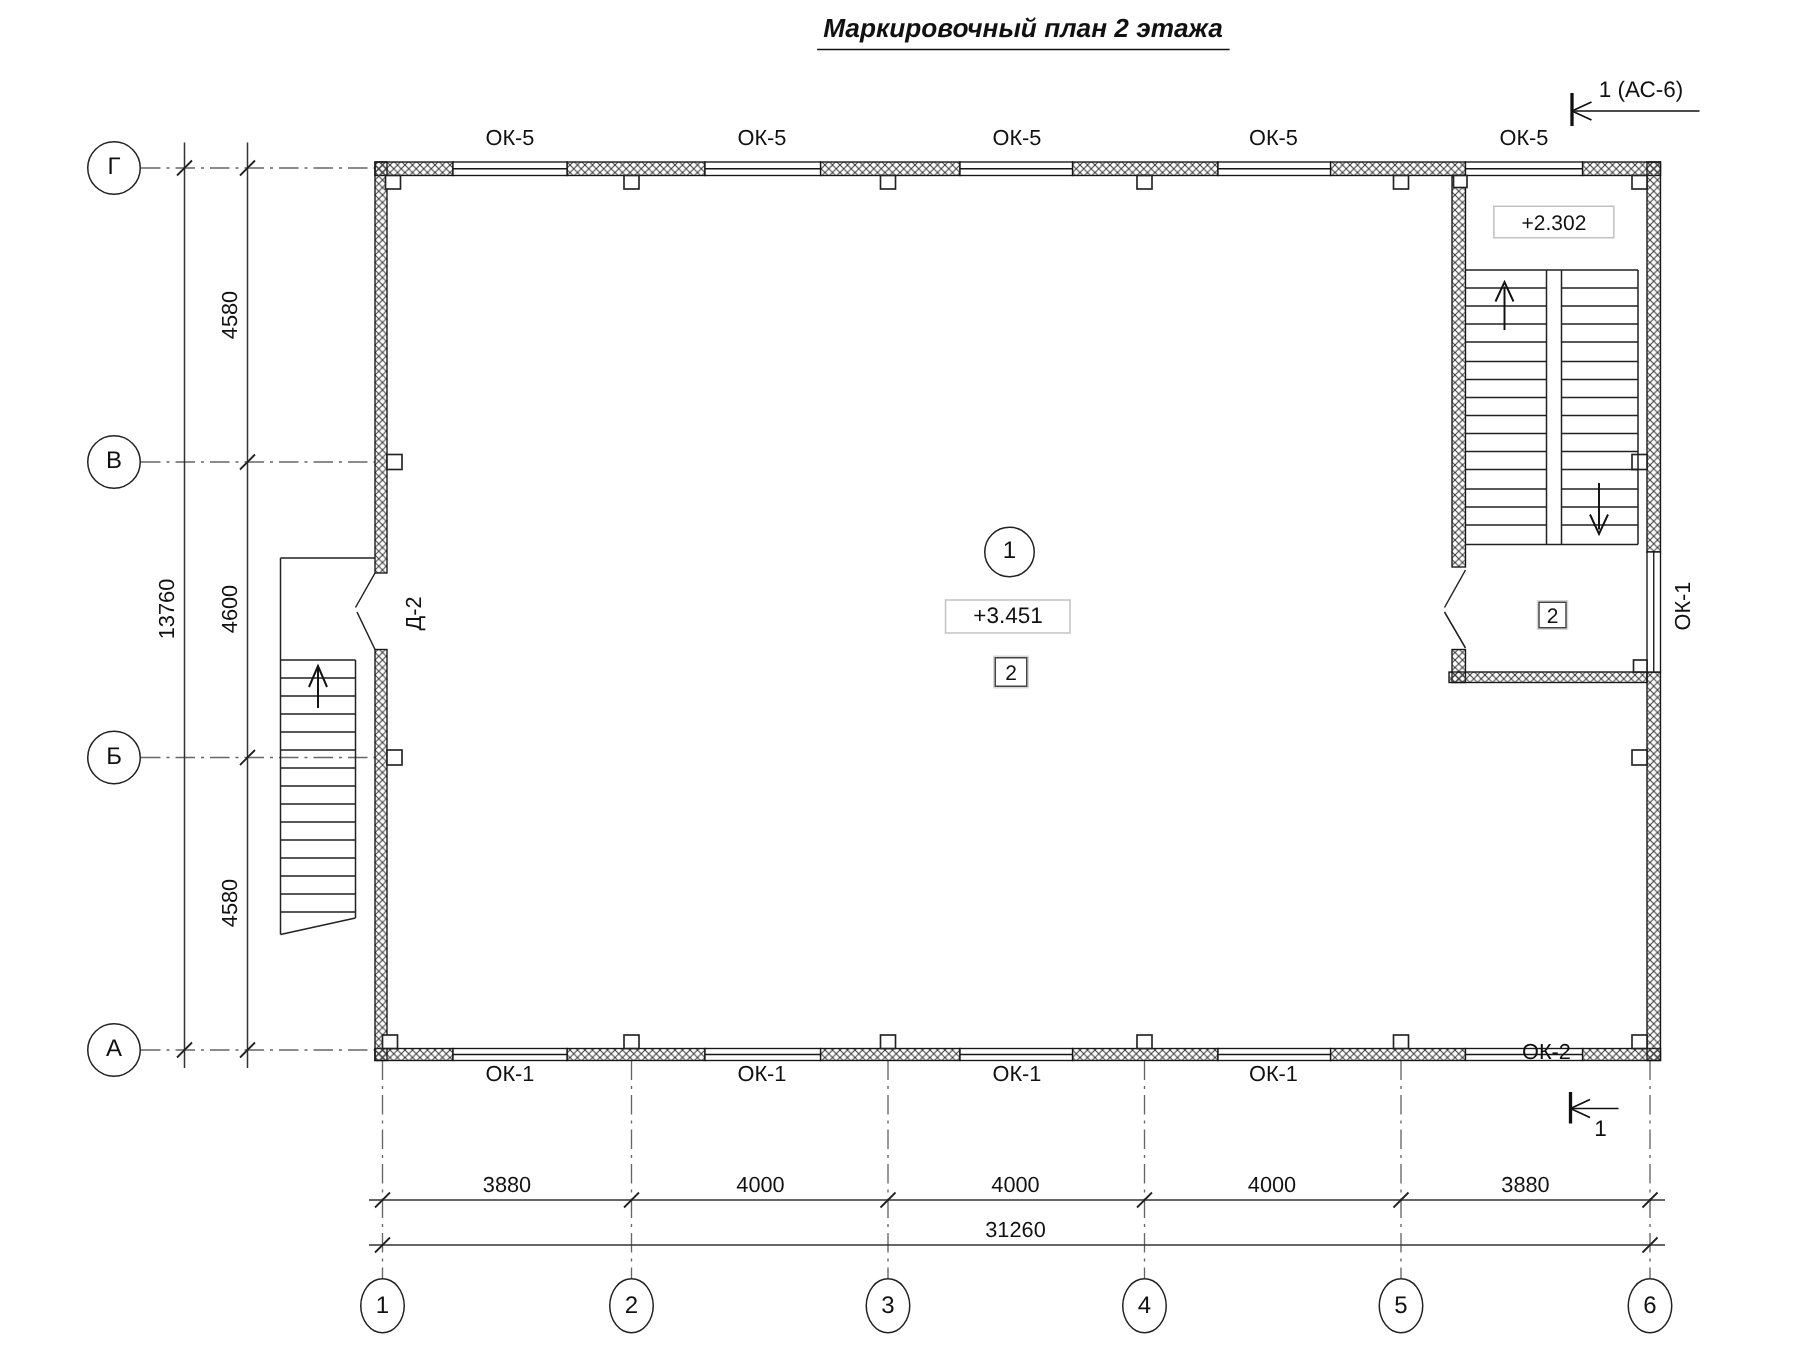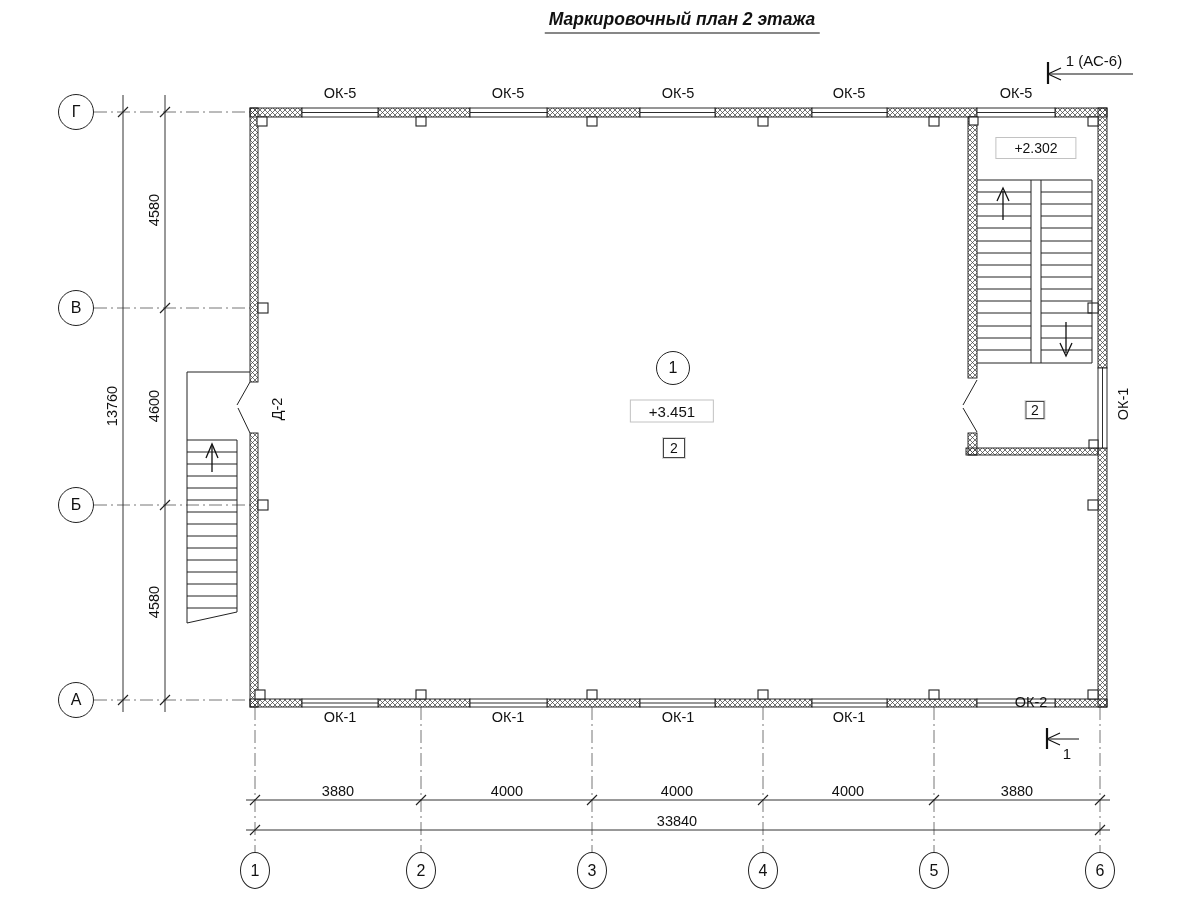--- a/index.html
+++ b/index.html
@@ -193,21 +193,21 @@
   <div class="lbl rot dim" style="left:112px;top:406px;">13760</div>
   <div class="lbl rot dim" style="left:154px;top:210px;">4580</div>
   <div class="lbl rot dim" style="left:154px;top:406px;">4600</div>
   <div class="lbl rot dim" style="left:154px;top:602px;">4580</div>
 
   <div class="lbl dim" style="left:338px;top:791px;">3880</div>
   <div class="lbl dim" style="left:507px;top:791px;">4000</div>
   <div class="lbl dim" style="left:677px;top:791px;">4000</div>
   <div class="lbl dim" style="left:848px;top:791px;">4000</div>
   <div class="lbl dim" style="left:1017px;top:791px;">3880</div>
-  <div class="lbl dim" style="left:677px;top:821px;">33840</div>
+  <div class="lbl dim" style="left:677px;top:821px;">31260</div>
 
   <div class="lbl" style="left:340px;top:93px;">ОК-5</div>
   <div class="lbl" style="left:508px;top:93px;">ОК-5</div>
   <div class="lbl" style="left:678px;top:93px;">ОК-5</div>
   <div class="lbl" style="left:849px;top:93px;">ОК-5</div>
   <div class="lbl" style="left:1016px;top:93px;">ОК-5</div>
 
   <div class="lbl" style="left:340px;top:717px;">ОК-1</div>
   <div class="lbl" style="left:508px;top:717px;">ОК-1</div>
   <div class="lbl" style="left:678px;top:717px;">ОК-1</div>

